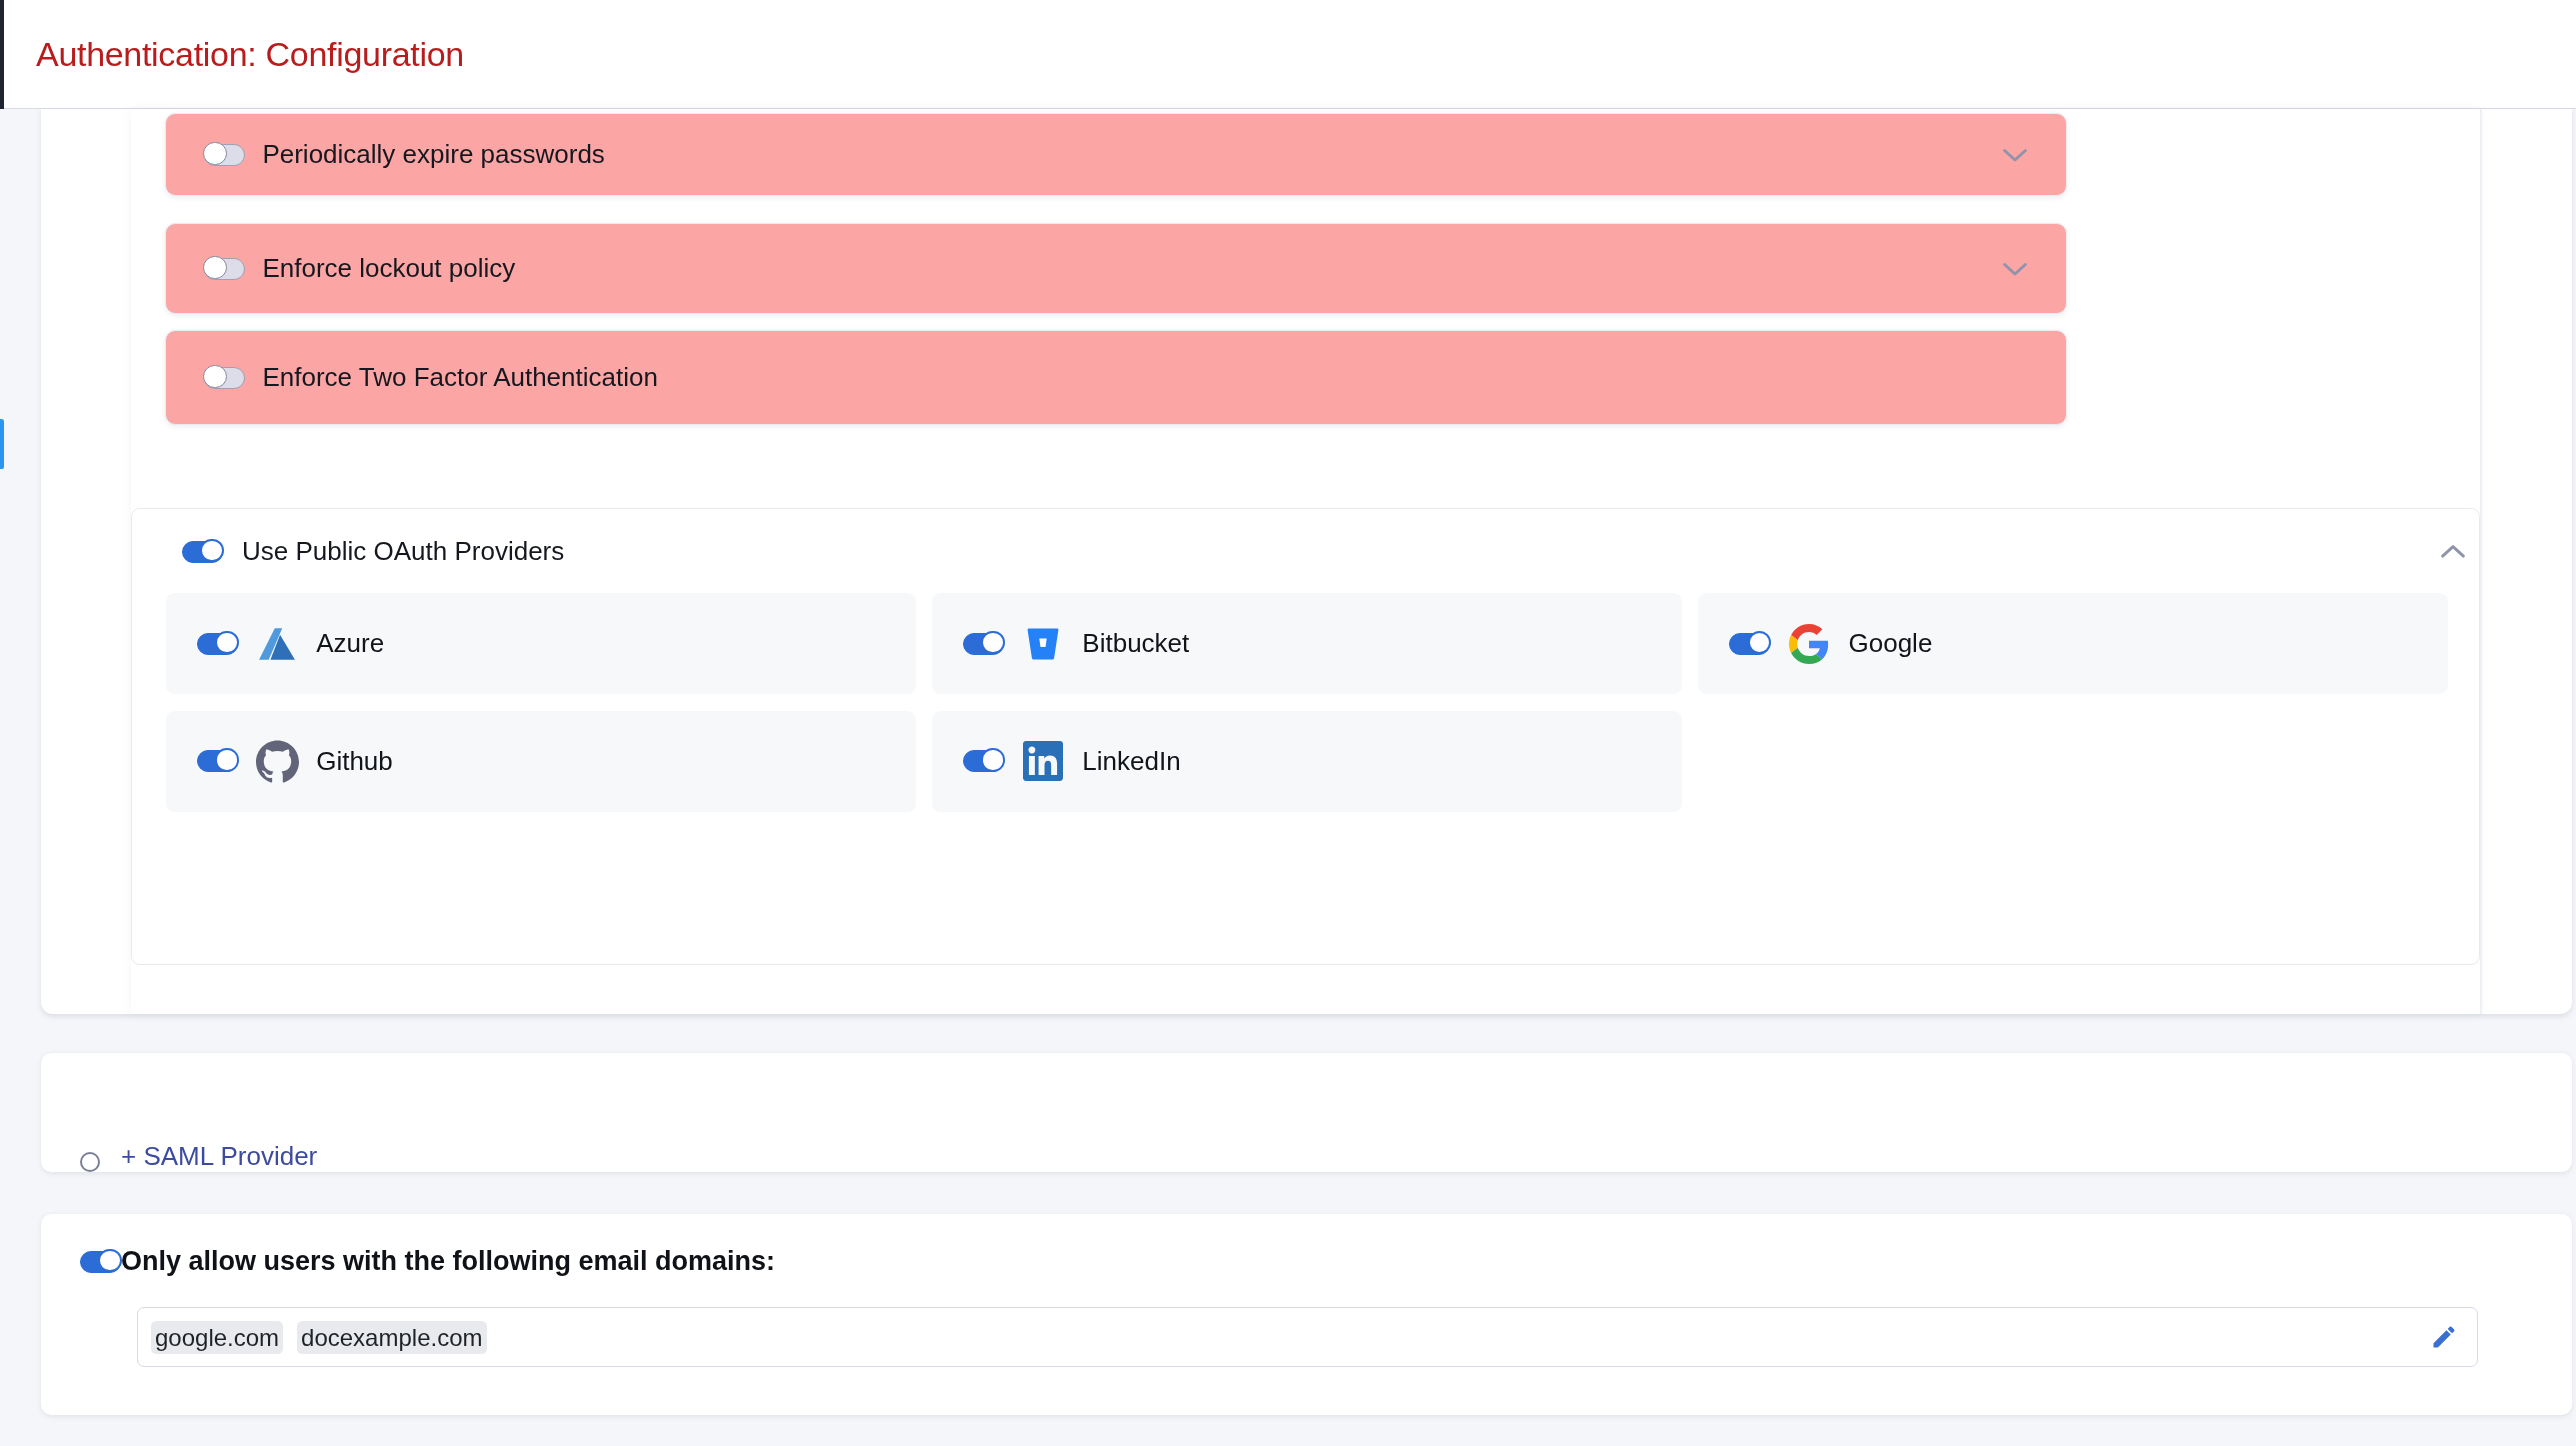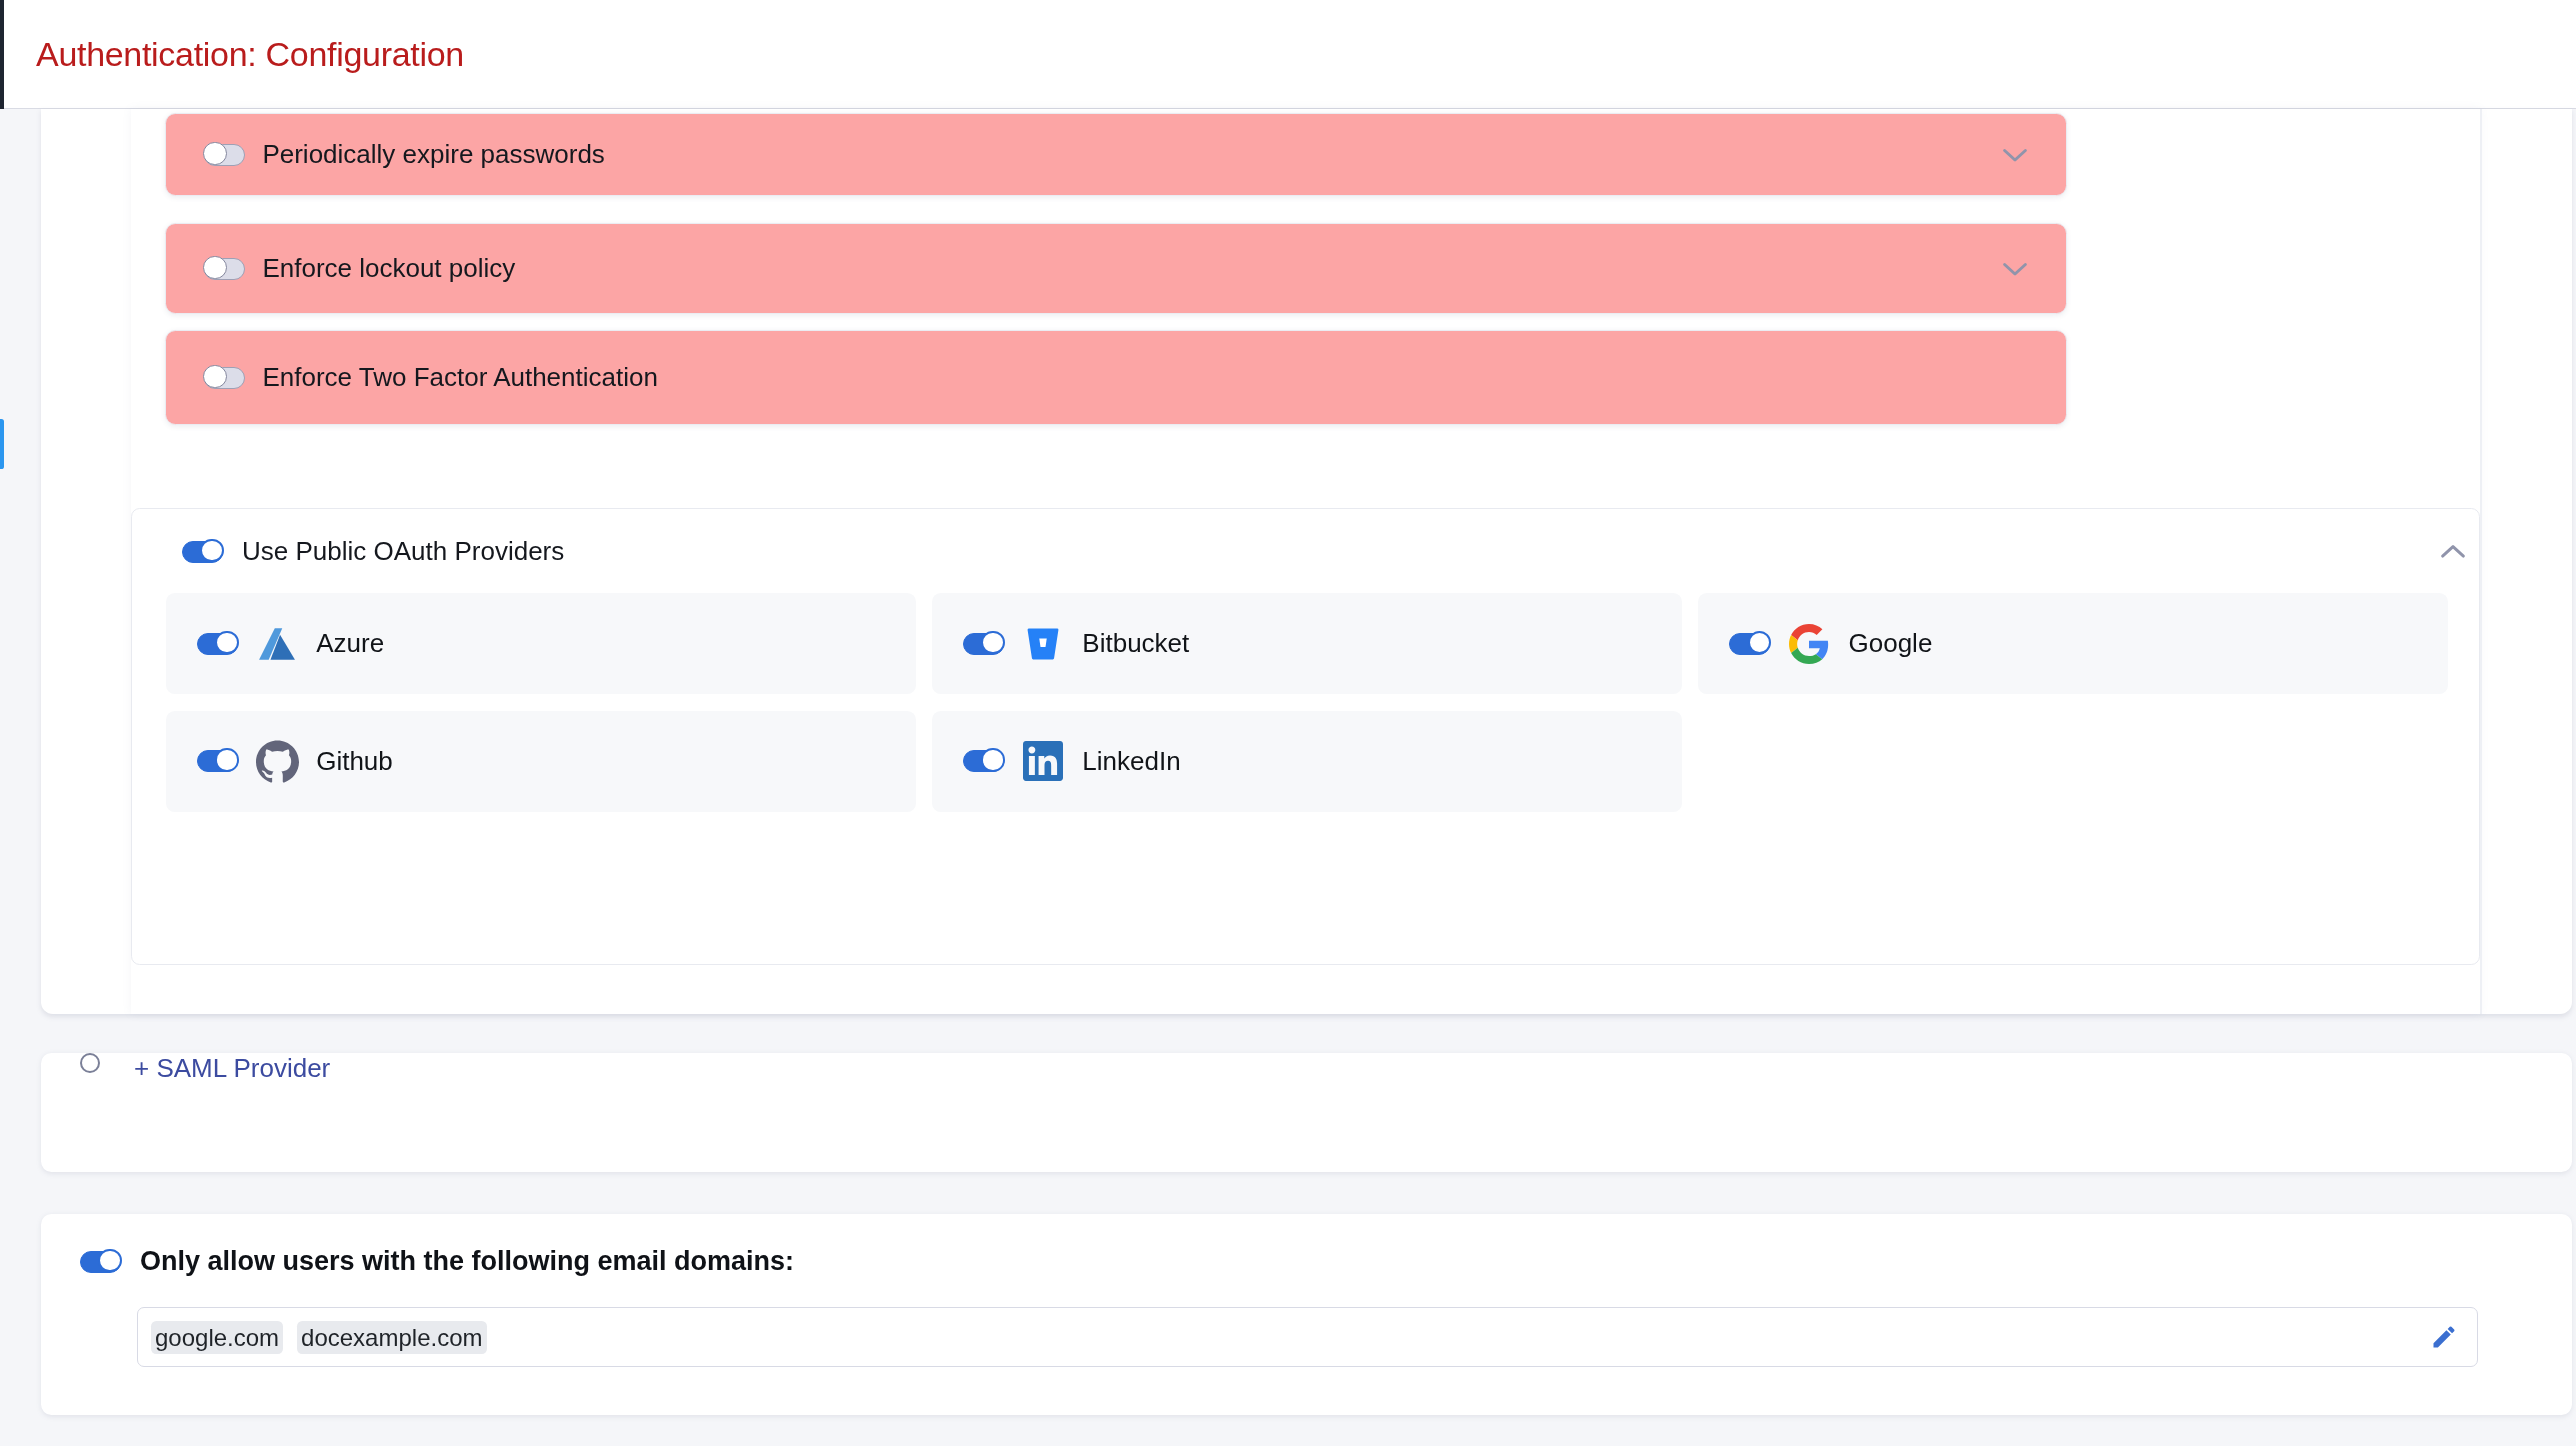--- a/index.html
+++ b/index.html
@@ -38,27 +38,27 @@
   
   .oauth-box{position:absolute;left:131px;top:508px;width:2349px;height:457px;background:#fff;border:1.7px solid #e8eaf0;border-radius:8.7px;}
   .oauth-head{position:absolute;left:16px;top:0;width:100%;height:85px;display:flex;align-items:center;gap:19px;padding:0 29.5px 0 34px;}
   .oauth-label{font-size:26px;color:#15181e;}
   .prov-grid{position:absolute;left:34px;top:84px;width:2282px;display:grid;grid-template-columns:1fr 1fr 1fr;column-gap:16.5px;row-gap:16.5px;}
   .prov{height:101px;background:#f7f8fa;border-radius:8.7px;display:flex;align-items:center;gap:15.6px;padding:0 31px;}
   .prov-icon{width:47px;height:47px;display:flex;align-items:center;justify-content:center;flex:none;}
   .prov-label{font-size:26px;color:#111418;}
   
   .saml-panel{position:absolute;left:41px;top:1053px;width:2531px;height:119px;background:#fff;border-radius:10.4px;
-    box-shadow:0 1.7px 5.2px rgba(120,130,155,.15);display:flex;align-items:flex-start;gap:34px;padding:0 39px;}
+    box-shadow:0 1.7px 5.2px rgba(120,130,155,.15);display:flex;align-items:flex-end;gap:21px;padding:0 39px;}
   .radio{width:20px;height:20px;border-radius:50%;border:2.2px solid #7b8098;background:#fff;flex:none;cursor:pointer;}
   .saml-label{font-size:26px;font-weight:500;color:#3c4ba0;cursor:pointer;}
   
   .email-panel{position:absolute;left:41px;top:1214px;width:2531px;height:201px;background:#fff;border-radius:10.4px;
     box-shadow:0 1.7px 5.2px rgba(120,130,155,.15);}
-  .email-head{position:absolute;left:39px;top:32px;display:flex;align-items:center;gap:19px;}
+  .email-head{position:absolute;left:39px;top:32px;display:flex;align-items:center;}
   .email-label{font-size:27px;font-weight:700;color:#0f1217;}
   .domain-input{position:absolute;left:96px;top:93px;width:2341px;height:60px;background:#fff;border:1.7px solid #d8dae5;border-radius:7px;
     display:flex;align-items:center;gap:14px;padding:0 19px 0 13px;cursor:text;}
   .tag{height:33px;line-height:33px;padding:0 4px;background:#e8eaee;border-radius:5.2px;font-size:24px;color:#1f2328;flex:none;}
   .pencil{margin-left:auto;flex:none;cursor:pointer;}
 </style>
 </head>
 <body>
 
 <div class="canvas">

